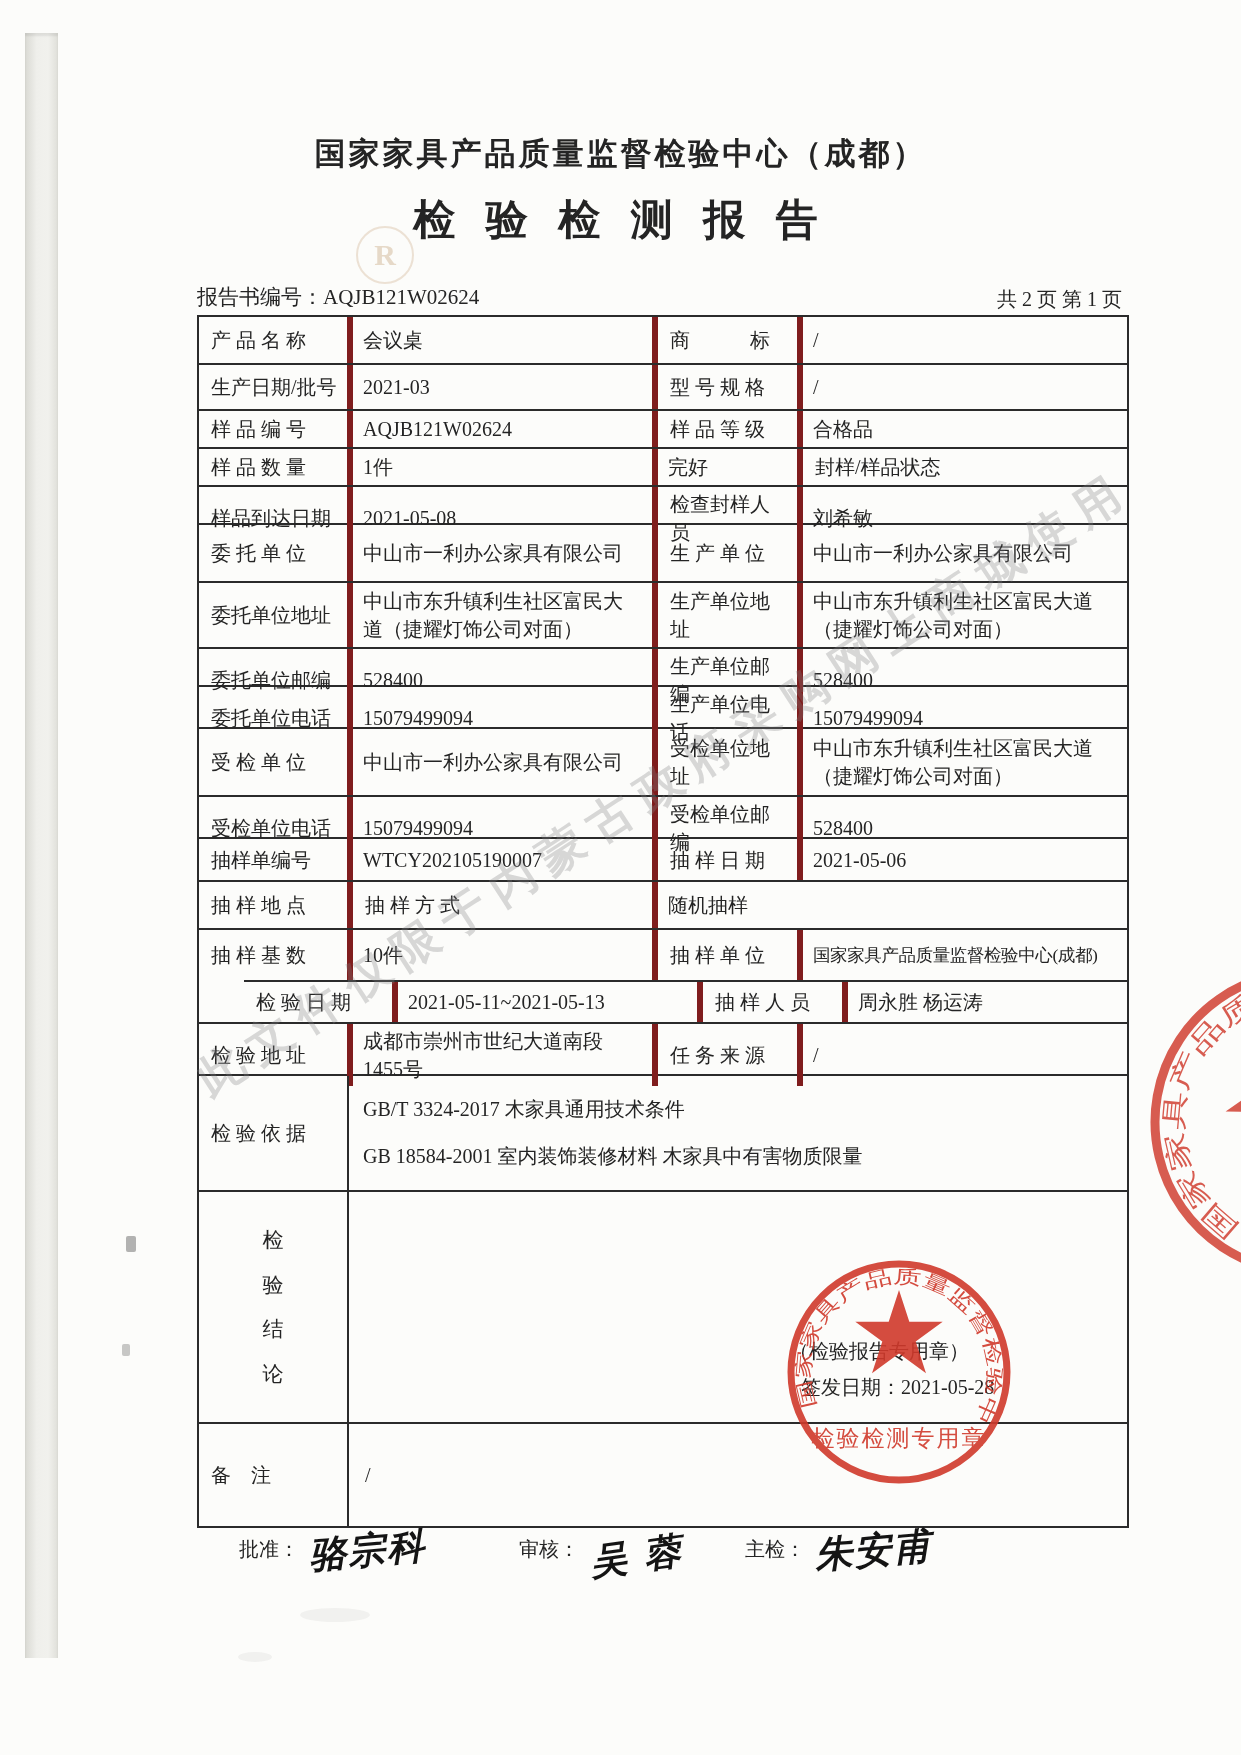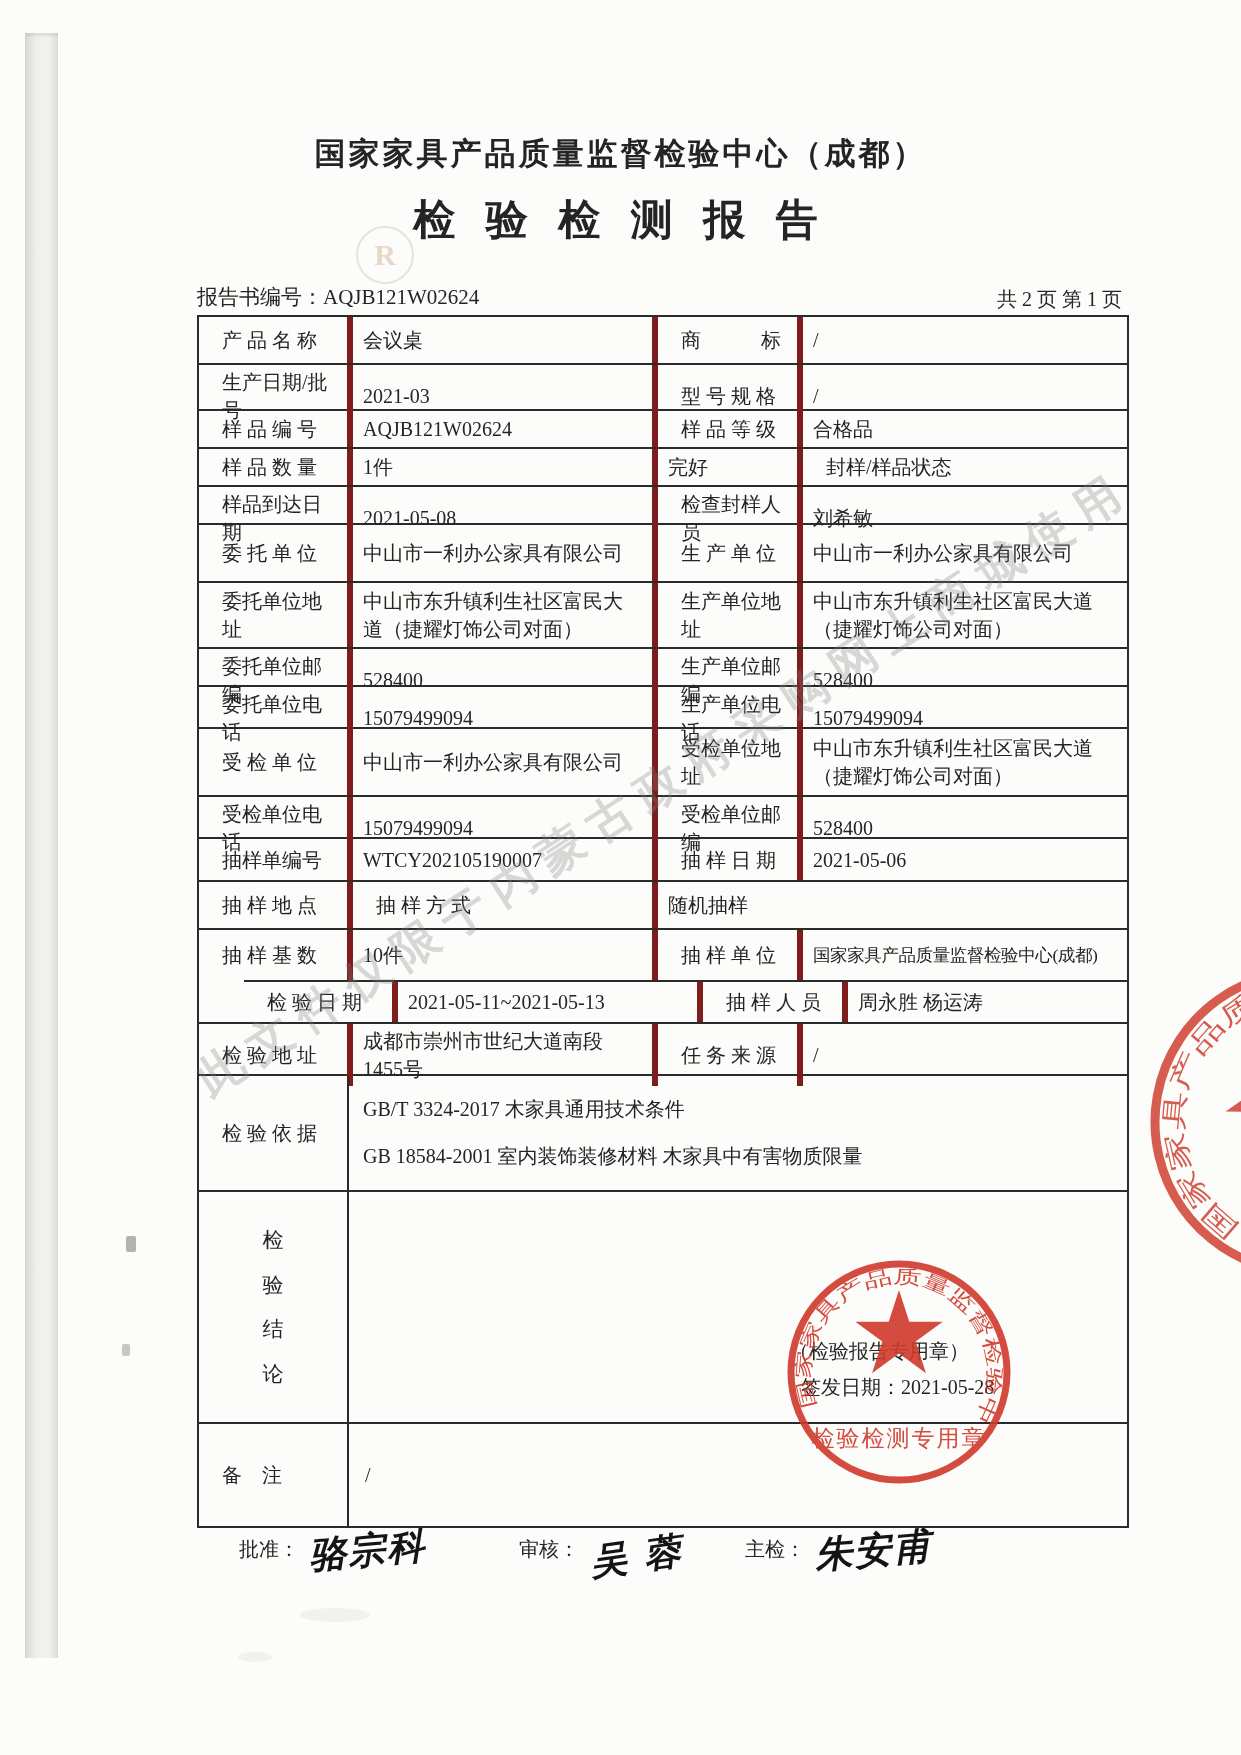--- a/index.html
+++ b/index.html
@@ -30,21 +30,21 @@
     text-align:center; font-size:42px; font-weight:700; letter-spacing:10px;
   }
   .report-no-line { position:absolute; left:197px; top:283px; width:931px; font-size:21px; }
   .report-no-line .pageinfo { position:absolute; right:6px; top:3px; font-size:20px; }
   
   .itable { position:absolute; left:197px; top:315px; width:932px; border:2.5px solid #2b2b2b; background:transparent; }
   .trow { display:grid; grid-template-columns:148px 305px 145px 329px; border-top:2px solid #2b2b2b; }
   [data-name="info-table-body"] .trow:first-child { border-top:none; }
   .cell { display:flex; align-items:center; padding:3px 10px; font-size:20px; line-height:1.4; }
   .cell + .cell { border-left:6px solid #7f1d1d; }
-  .lab { padding-left:23px; }
+  .lab { padding-left:12px; }
   .tight { font-size:17.5px; letter-spacing:-0.4px; }
   .srow { display:grid; grid-template-columns:148px 779px; border-top:2px solid #2b2b2b; }
   .srow .content { border-left:2px solid #2b2b2b; position:relative;gap:12px; }
   .basis-content { display:flex; flex-direction:column; justify-content:center; padding:8px 14px; font-size:20px; line-height:1.75; }
   .vlab { display:flex; flex-direction:column; justify-content:space-evenly; align-items:center; font-size:21px; padding:18px 0; }
   .conclusion-text { position:absolute; left:38px; top:22px; font-size:23px; letter-spacing:1px; }
   .seal-note { position:absolute; left:440px; top:146px; font-size:20px; }
   .issue-date { position:absolute; left:452px; top:182px; font-size:20px; }
   .remark-content { display:flex; align-items:center; padding:0 16px; font-size:20px; }
   

